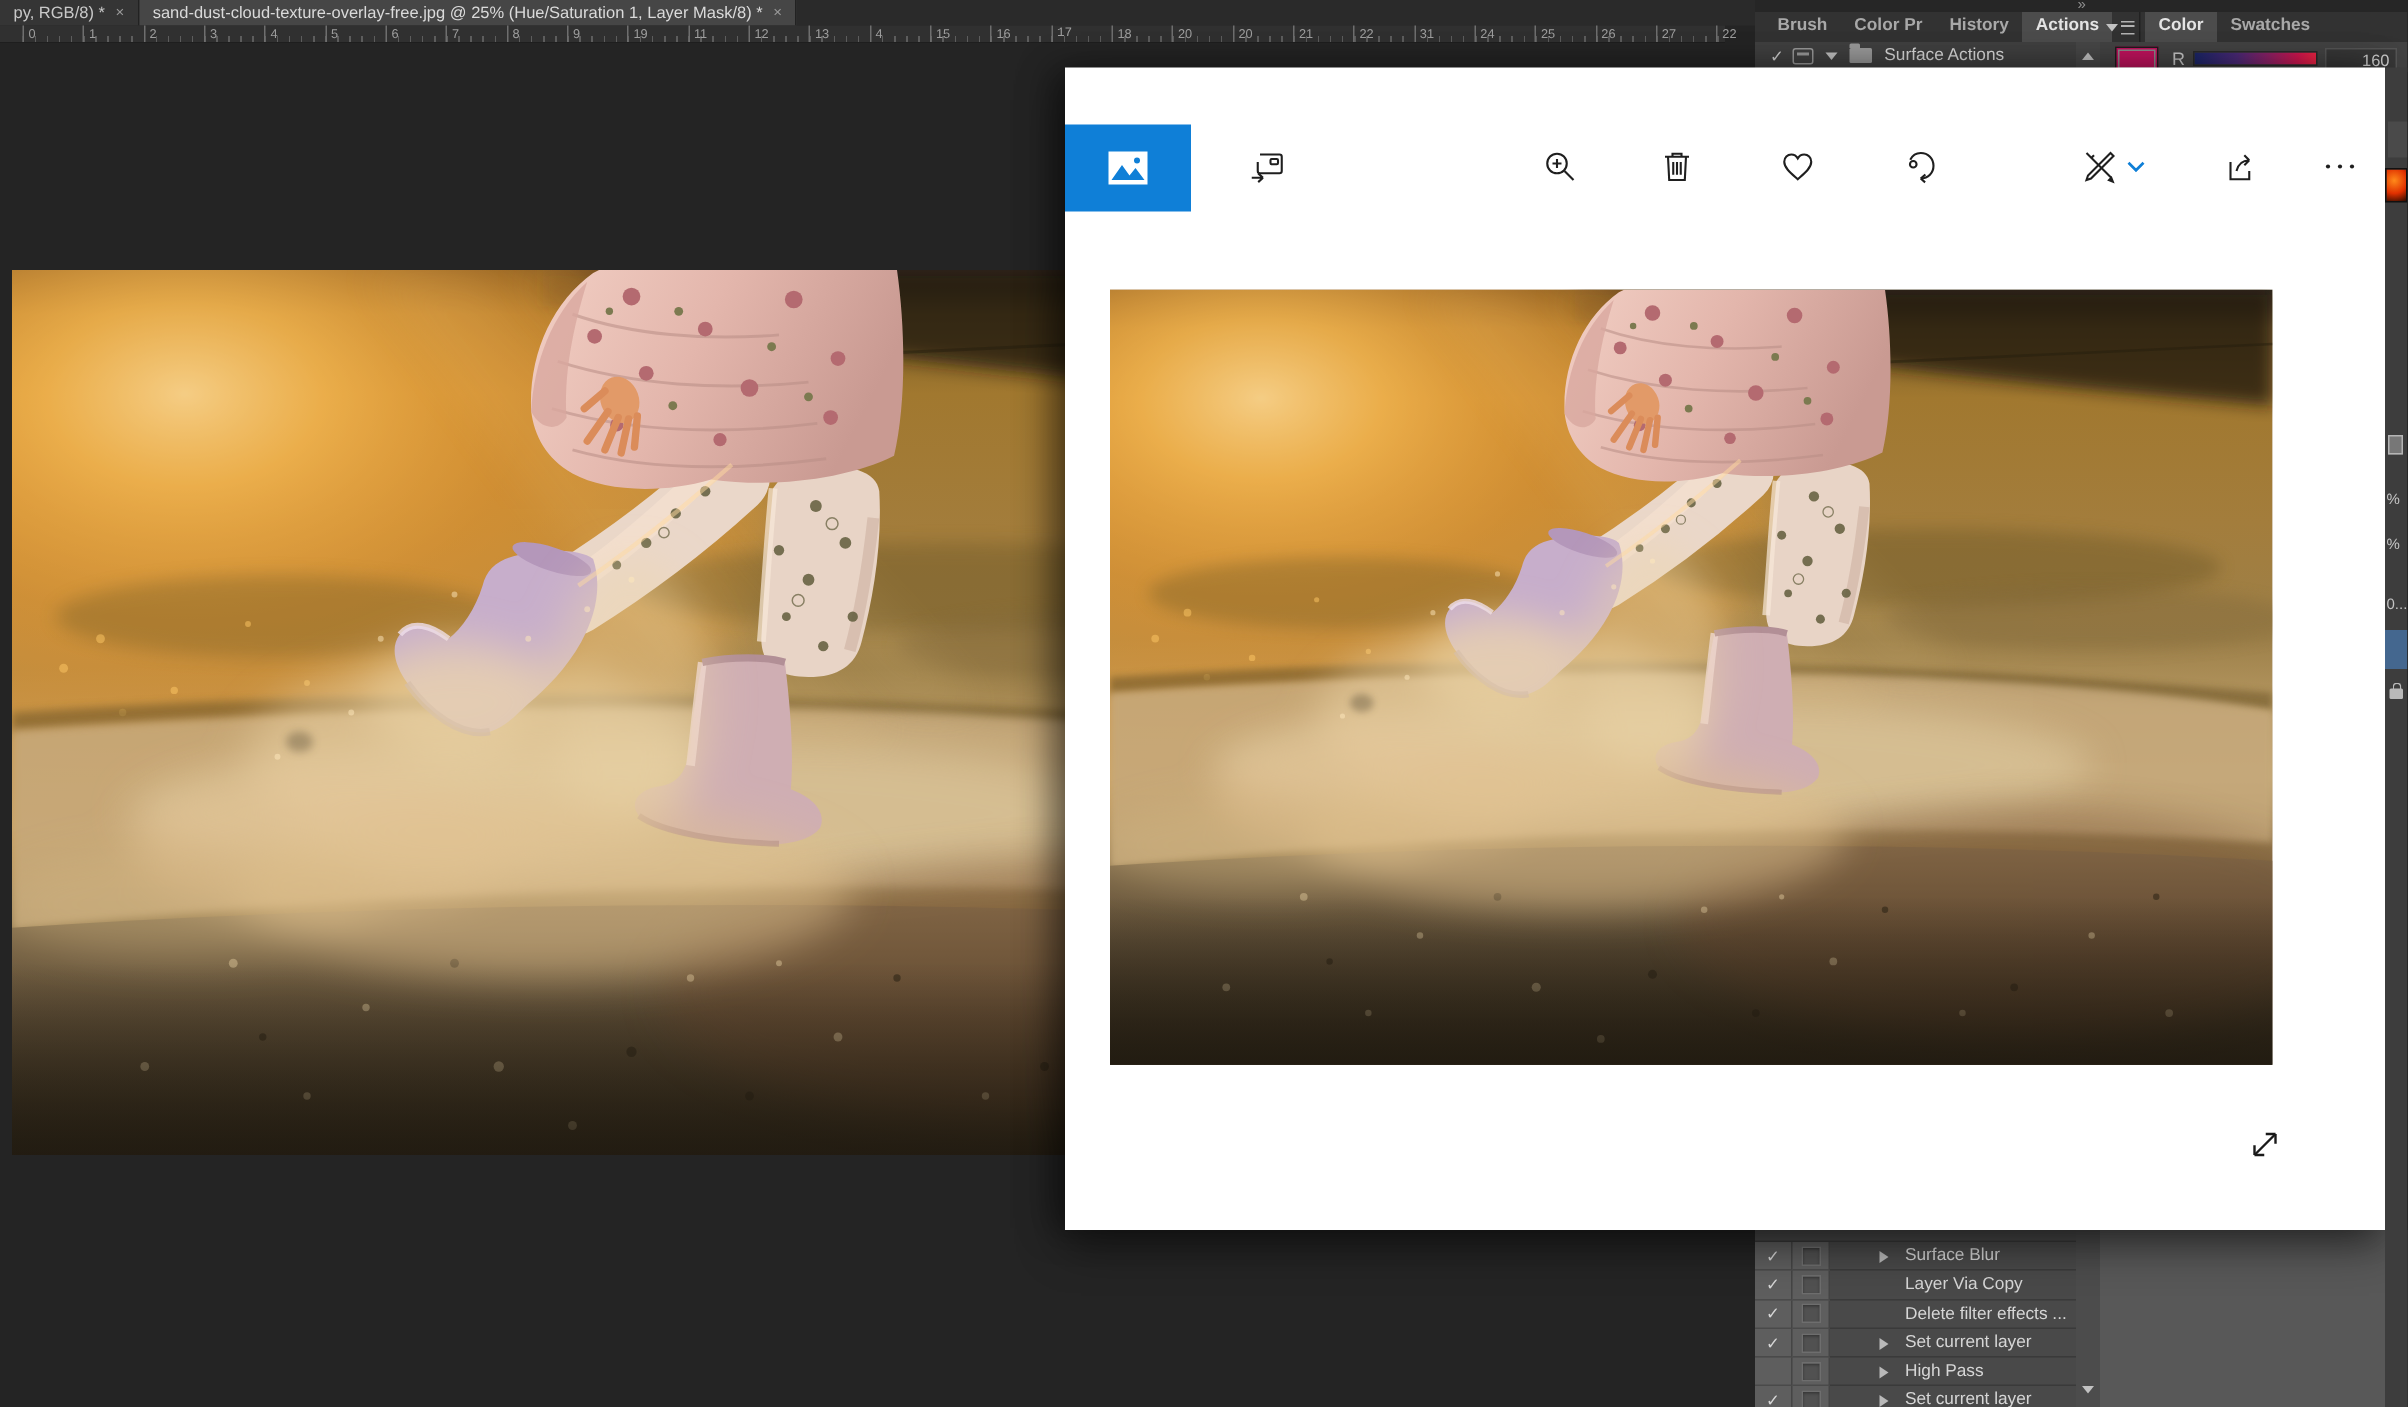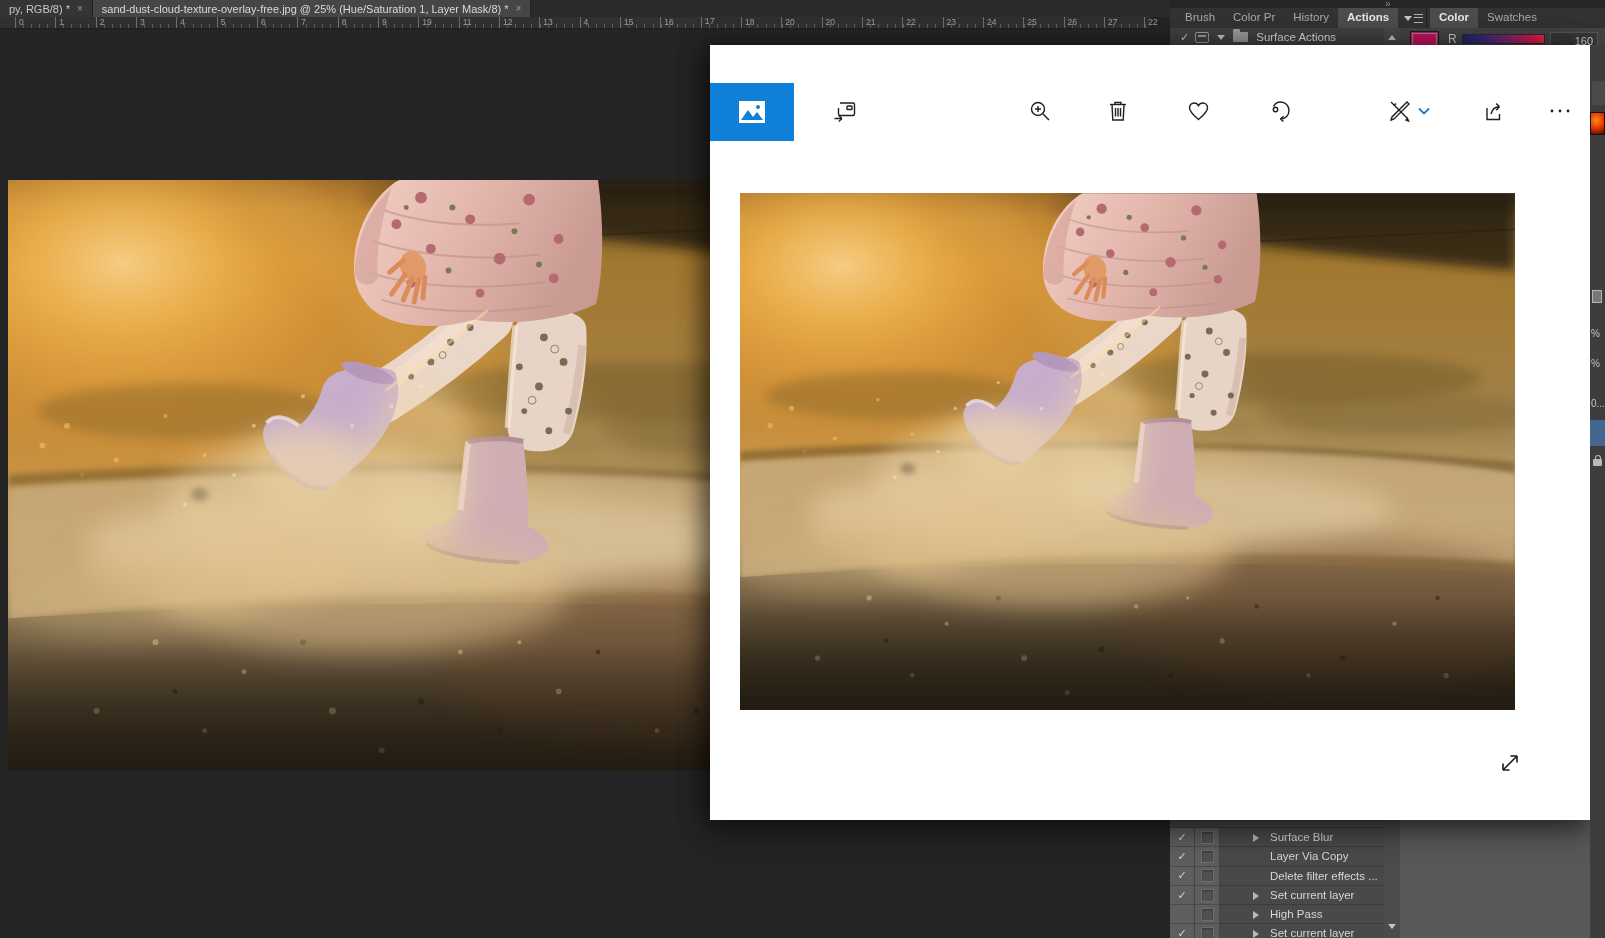--- a/index.html
+++ b/index.html
@@ -20,21 +20,21 @@
     background:repeating-linear-gradient(90deg,#5d5d5d 0 1px,transparent 1px 8.07px);}
   .ruler-num{position:absolute;top:0;height:11px;font-size:8.5px;color:#9e9e9e;padding-left:3px;
     border-left:1px solid #6e6e6e;line-height:10px;}
   
   .ps-photo{position:absolute;left:8px;top:180px;width:702px;height:590px;overflow:hidden;background:#000;z-index:1;}
   
   .ps-right-top{position:absolute;left:1170px;top:0;width:435px;height:8px;background:#262626;z-index:2;}
   .collapse-glyph{position:absolute;left:215px;top:-2px;font-size:10px;color:#8d8d8d;letter-spacing:-1px;}
   .pg-tabsrow{position:absolute;left:1170px;top:8px;width:435px;height:20px;background:#323232;display:flex;z-index:2;}
   .pg-left-tabs{display:flex;width:230px;padding-left:6px;box-sizing:border-box;}
-  .ps-ptab{font-size:11.5px;color:#a8a8a8;padding:3px 9px 0 9px;height:17px;white-space:nowrap;}
+  .ps-ptab{font-size:11.5px;color:#a8a8a8;padding:3px 9px 0 9px;height:17px;white-space:nowrap;font-weight:bold;}
   .ps-ptab.active{background:#4c4c4c;color:#e4e4e4;font-weight:bold;}
   .panel-menu{width:26px;height:20px;display:flex;align-items:center;justify-content:center;gap:2px;}
   .panel-menu .tri-d{margin-top:1px;}
   .panel-menu .lines{width:9px;height:7px;border-top:1px solid #b2b2b2;border-bottom:1px solid #b2b2b2;
     background:linear-gradient(#0000 0 2px,#b2b2b2 2px 3px,#0000 3px);}
   .pg-right-tabs{display:flex;border-left:1px solid #222;flex:1;padding-left:3px;}
   
   .actions-header{position:absolute;left:1170px;top:28px;width:230px;height:18px;background:#404040;
     display:flex;align-items:center;z-index:2;border-bottom:1px solid #2c2c2c;}
   .actions-header .chk-glyph{color:#cfcfcf;font-size:11px;margin:0 6px 0 10px;}
@@ -318,21 +318,21 @@
     <span class="ruler-num" style="left: 539.29px;">13</span>
     <span class="ruler-num" style="left: 579.62px;">4</span>
     <span class="ruler-num" style="left: 619.95px;">15</span>
     <span class="ruler-num" style="left: 660.28px;">16</span>
     <span class="ruler-num" style="left: 700.61px; font-family: Liberation Mono, monospace;">17</span>
     <span class="ruler-num" style="left: 740.94px;">18</span>
     <span class="ruler-num" style="left: 781.27px;">20</span>
     <span class="ruler-num" style="left: 821.6px;">20</span>
     <span class="ruler-num" style="left: 861.93px;">21</span>
     <span class="ruler-num" style="left: 902.26px;">22</span>
-    <span class="ruler-num" style="left: 942.59px;">23</span>
+    <span class="ruler-num" style="left: 942.59px;">31</span>
     <span class="ruler-num" style="left: 982.92px;">24</span>
     <span class="ruler-num" style="left: 1023.25px;">25</span>
     <span class="ruler-num" style="left: 1063.58px;">26</span>
     <span class="ruler-num" style="left: 1103.91px;">27</span>
     <span class="ruler-num" style="left: 1144.24px;">22</span>
   </div>
 
 <div class="ps-photo">
   <svg viewBox="0 0 900 600" width="885" height="590" preserveAspectRatio="xMinYMin slice">
       <use href="#scene"></use>

